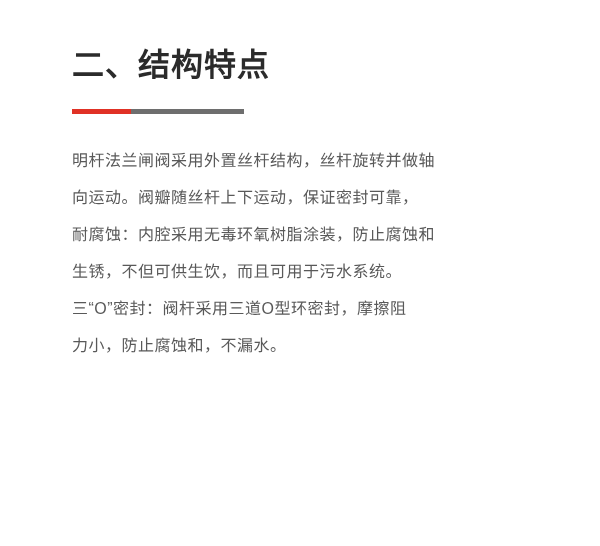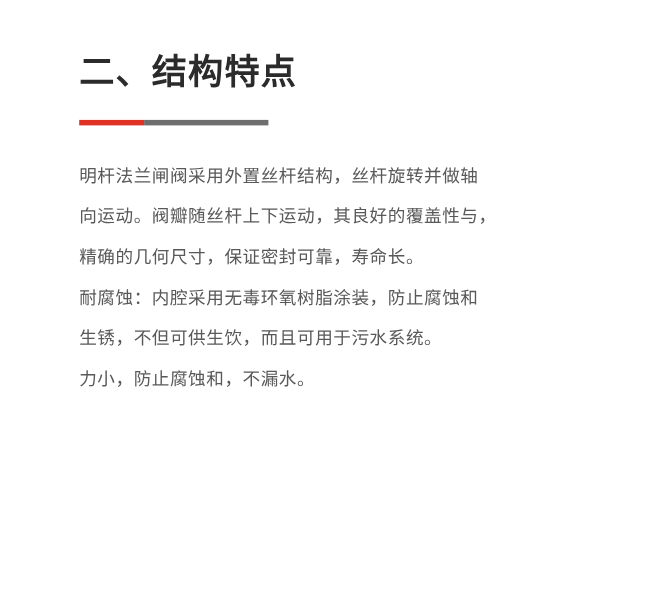--- a/index.html
+++ b/index.html
@@ -66,30 +66,30 @@
 
   <div class="heading-underline">
     <div class="underline-seg-red" style="background: rgb(224, 49, 37);"></div>
     <div class="underline-seg-gray" style="background: rgb(110, 110, 110);"></div>
   </div>
 
   <div class="content" style="color: rgb(89, 89, 89);">
 
     <div class="paragraph">
       <div class="text-line">明杆法兰闸阀采用外置丝杆结构，丝杆旋转并做轴</div>
-      <div class="text-line">向运动。阀瓣随丝杆上下运动，其良好的覆盖性与，</div>
+      <div class="text-line">向运动。阀瓣随丝杆上下运动，保证密封可靠，</div>
     </div>
 
     <div class="paragraph">
-      <div class="text-line">精确的几何尺寸，保证密封可靠，寿命长。</div>
     </div>
 
     <div class="paragraph">
       <div class="text-line">耐腐蚀：内腔采用无毒环氧树脂涂装，防止腐蚀和</div>
       <div class="text-line">生锈，不但可供生饮，而且可用于污水系统。</div>
     </div>
 
     <div class="paragraph">
+      <div class="text-line">三“O”密封：阀杆采用三道O型环密封，摩擦阻</div>
       <div class="text-line">力小，防止腐蚀和，不漏水。</div>
     </div>
 
   </div>
 </div>
 
 </body></html>

